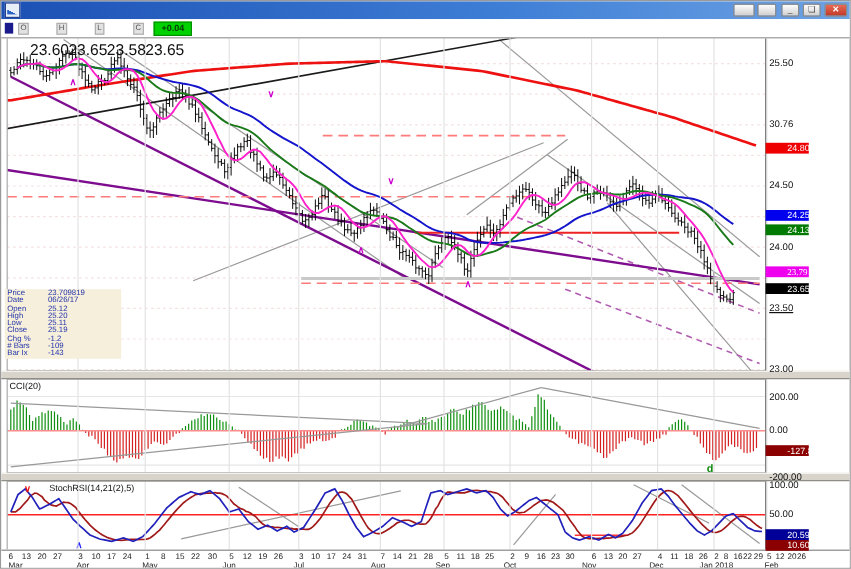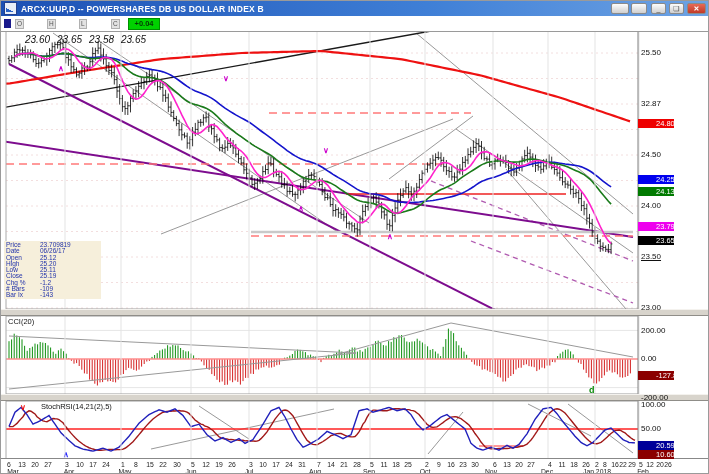--- a/index.html
+++ b/index.html
@@ -17,21 +17,21 @@
     border:1px solid #8a8a8a;border-radius:2px;box-sizing:border-box;
     font-size:6px;color:#444;text-align:center;line-height:9px;overflow:hidden;}
   .tbtn.close{background:linear-gradient(#e86a55,#c03a28);color:#fff;font-weight:bold;}
   .tbtn .g{display:block;line-height:9px;font-size:7px;}
   
   #quotebar{position:absolute;left:0;top:15px;width:709px;height:15px;background:#fff;
     border-bottom:1px solid #9a9a9a;font-size:7.5px;color:#222;}
   #qsq{position:absolute;left:3px;top:3px;width:7px;height:9px;background:#1a1a8c;}
   .qlab{position:absolute;top:3px;background:#e2e2e2;border:1px solid #b0b0b0;padding:0 1px;
     font-size:6.5px;color:#555;line-height:8px;}
-  .qval{position:absolute;top:18px;font-size:10px;color:#111;font-style:italic;}
+  .qval{position:absolute;top:18px;font-size:13px;color:#111;}
   #qchg{position:absolute;left:127px;top:2px;width:30px;height:10px;background:#00d200;
     border:1px solid #009000;color:#063;font-weight:bold;font-size:7.5px;text-align:center;line-height:10px;color:#053a05;}
   
   #plot{position:absolute;left:0;top:0;}
   
   .split{position:absolute;left:0;width:709px;height:7px;background:#d8d4cc;
     border-top:1px solid #f4f2ee;border-bottom:1px solid #8f8d88;box-sizing:border-box;}
   
   .ylab{position:absolute;left:640px;font-size:8px;color:#111;}
   .ytag{position:absolute;left:637px;width:36px;height:9px;font-size:7.5px;color:#fff;
@@ -144,21 +144,20 @@
       <line x1="637" y1="30" x2="637" y2="457" stroke="#808080" stroke-width="1"></line>
       <line x1="0" y1="30" x2="709" y2="30" stroke="#9a9a9a" stroke-width="1"></line>
       <line x1="5" y1="308" x2="637" y2="308" stroke="#9a9a9a" stroke-width="1"></line>
       <line x1="5" y1="315" x2="637" y2="315" stroke="#9a9a9a" stroke-width="1"></line>
       <line x1="5" y1="393" x2="637" y2="393" stroke="#9a9a9a" stroke-width="1"></line>
       <line x1="5" y1="400" x2="637" y2="400" stroke="#9a9a9a" stroke-width="1"></line>
     </svg>
 
   <div id="titlebar">
     <div id="titleicon"></div>
-    <div id="titletext">ARCX:UUP,D -- POWERSHARES DB US DOLLAR INDEX B</div>
   </div>
   <div class="tbtn" style="left:610px;width:18px;"></div>
   <div class="tbtn" style="left:630px;width:16px;"></div>
   <div class="tbtn" style="left:650px;width:15px;">
       <span class="g">_</span>
     </div>
   <div class="tbtn" style="left:668px;width:15px;">
       <span class="g">❏</span>
     </div>
   <div class="tbtn close" style="left:686px;width:19px;">
@@ -284,33 +283,33 @@
       <span class="mt" style="left: 314px;">Aug</span>
       <span class="mt" style="left: 368px;">Sep</span>
       <span class="mt" style="left: 424px;">Oct</span>
       <span class="mt" style="left: 490px;">Nov</span>
       <span class="mt" style="left: 546px;">Dec</span>
       <span class="mt" style="left: 596px;">Jan 2018</span>
       <span class="mt" style="left: 642px;">Feb</span>
     </div>
   <div id="ylabels">
       <span class="ylab" style="top: 47px;">25.50</span>
-      <span class="ylab" style="top: 98px;">32.87</span>
+      <span class="ylab" style="top: 98px;">30.76</span>
       <span class="ylab" style="top: 149px;">24.50</span>
       <span class="ylab" style="top: 200px;">24.00</span>
       <span class="ylab" style="top: 251px; text-decoration: underline;">23.50</span>
       <span class="ylab" style="top: 302px;">23.00</span>
       <span class="ylab" style="top: 325px;">200.00</span>
       <span class="ylab" style="top: 353px;">0.00</span>
       <span class="ylab" style="top: 392px;">-200.00</span>
       <span class="ylab" style="top: 399px;">100.00</span>
       <span class="ylab" style="top: 423px;">50.00</span>
       <span class="ylab" style="top: 447px;">0.00</span>
       <span class="ytag" style="top: 118px; background: rgb(238, 0, 0);">24.80</span>
       <span class="ytag" style="top: 174px; background: rgb(0, 0, 238);">24.25</span>
       <span class="ytag" style="top: 186px; background: rgb(0, 122, 0);">24.13</span>
-      <span class="ytag" style="top: 221px; background: rgb(238, 0, 238);">23.79</span>
+      <span class="ytag" style="top: 221px; background: rgb(238, 0, 238); font-family: Liberation Serif, serif;">23.79</span>
       <span class="ytag" style="top: 235px; background: rgb(0, 0, 0);">23.65</span>
       <span class="ytag" style="top: 370px; background: rgb(139, 0, 0);">-127.87</span>
       <span class="ytag" style="top: 440px; background: rgb(0, 0, 153);">20.59</span>
       <span class="ytag" style="top: 449px; background: rgb(139, 0, 0);">10.60</span>
     </div>
 </div>
 
 </body></html>

